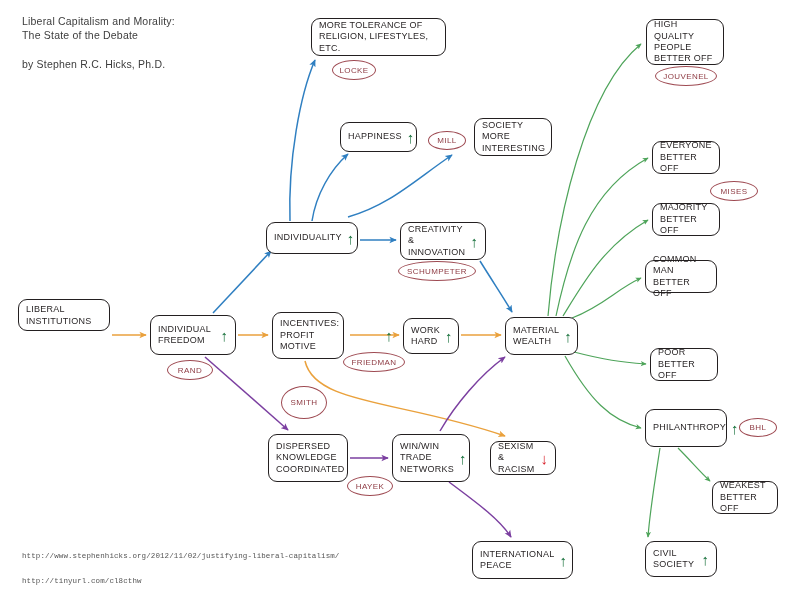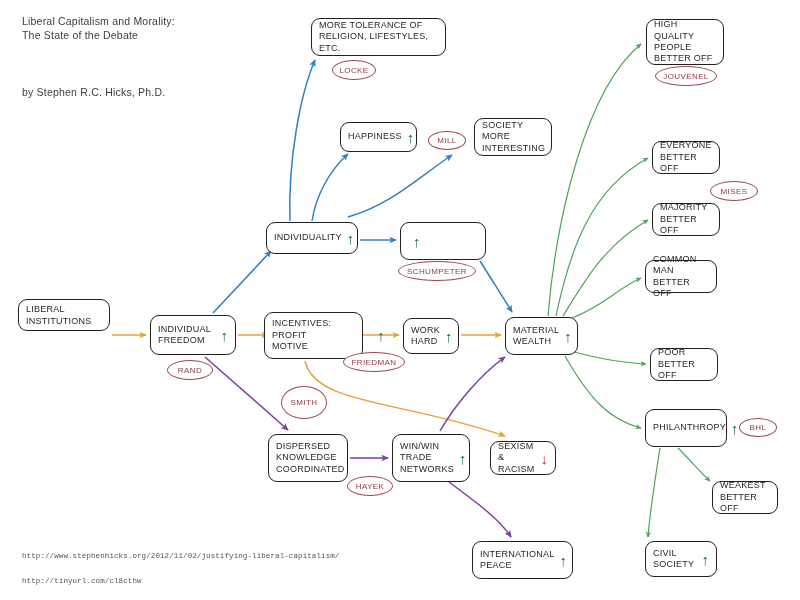--- a/index.html
+++ b/index.html
@@ -11,21 +11,21 @@
     overflow:hidden;
   }
   #edges{position:absolute;left:0;top:0;width:800px;height:600px;}
   .title{
     position:absolute;left:22px;top:14px;
     font-size:10.5px;line-height:14px;color:#3d3d3d;
     letter-spacing:.2px;white-space:pre-line;
   }
   .byline{
     position:absolute;left:22px;top:58px;
-    font-size:10.5px;color:#3d3d3d;letter-spacing:.2px;margin-top:28px;
+    font-size:10.5px;color:#3d3d3d;letter-spacing:.2px;
   }
   .footer-link{
     position:absolute;left:22px;
     font-size:7.5px;color:#555;letter-spacing:.1px;font-family:Liberation Mono, monospace;
   }
   .node{
     position:absolute;
     box-sizing:border-box;
     border:1.4px solid #231f20;
     border-radius:9px;
@@ -134,23 +134,25 @@
       </div>
       <div class="node" style="left: 340px; top: 122px; width: 77px; height: 30px;">
         <span class="lbl">HAPPINESS</span>
         <span class="arrowglyph up">↑</span>
       </div>
       <div class="node" style="left: 474px; top: 118px; width: 78px; height: 38px;">
         <span class="lbl">SOCIETY MORE
 INTERESTING</span>
       </div>
       <div class="node" style="left: 400px; top: 222px; width: 86px; height: 38px;">
-        <span class="arrowglyph up">↑</span>
-      </div>
-      <div class="node" style="left: 264px; top: 312px; width: 99px; height: 47px; gap: 41px;">
+        <span class="lbl">CREATIVITY &amp;
+INNOVATION</span>
+        <span class="arrowglyph up">↑</span>
+      </div>
+      <div class="node" style="left: 272px; top: 312px; width: 72px; height: 47px; gap: 41px;">
         <span class="lbl">INCENTIVES:
 PROFIT
 MOTIVE</span>
         <span class="arrowglyph up">↑</span>
       </div>
       <div class="node" style="left: 403px; top: 318px; width: 56px; height: 36px;">
         <span class="lbl">WORK
 HARD</span>
         <span class="arrowglyph up">↑</span>
       </div>

